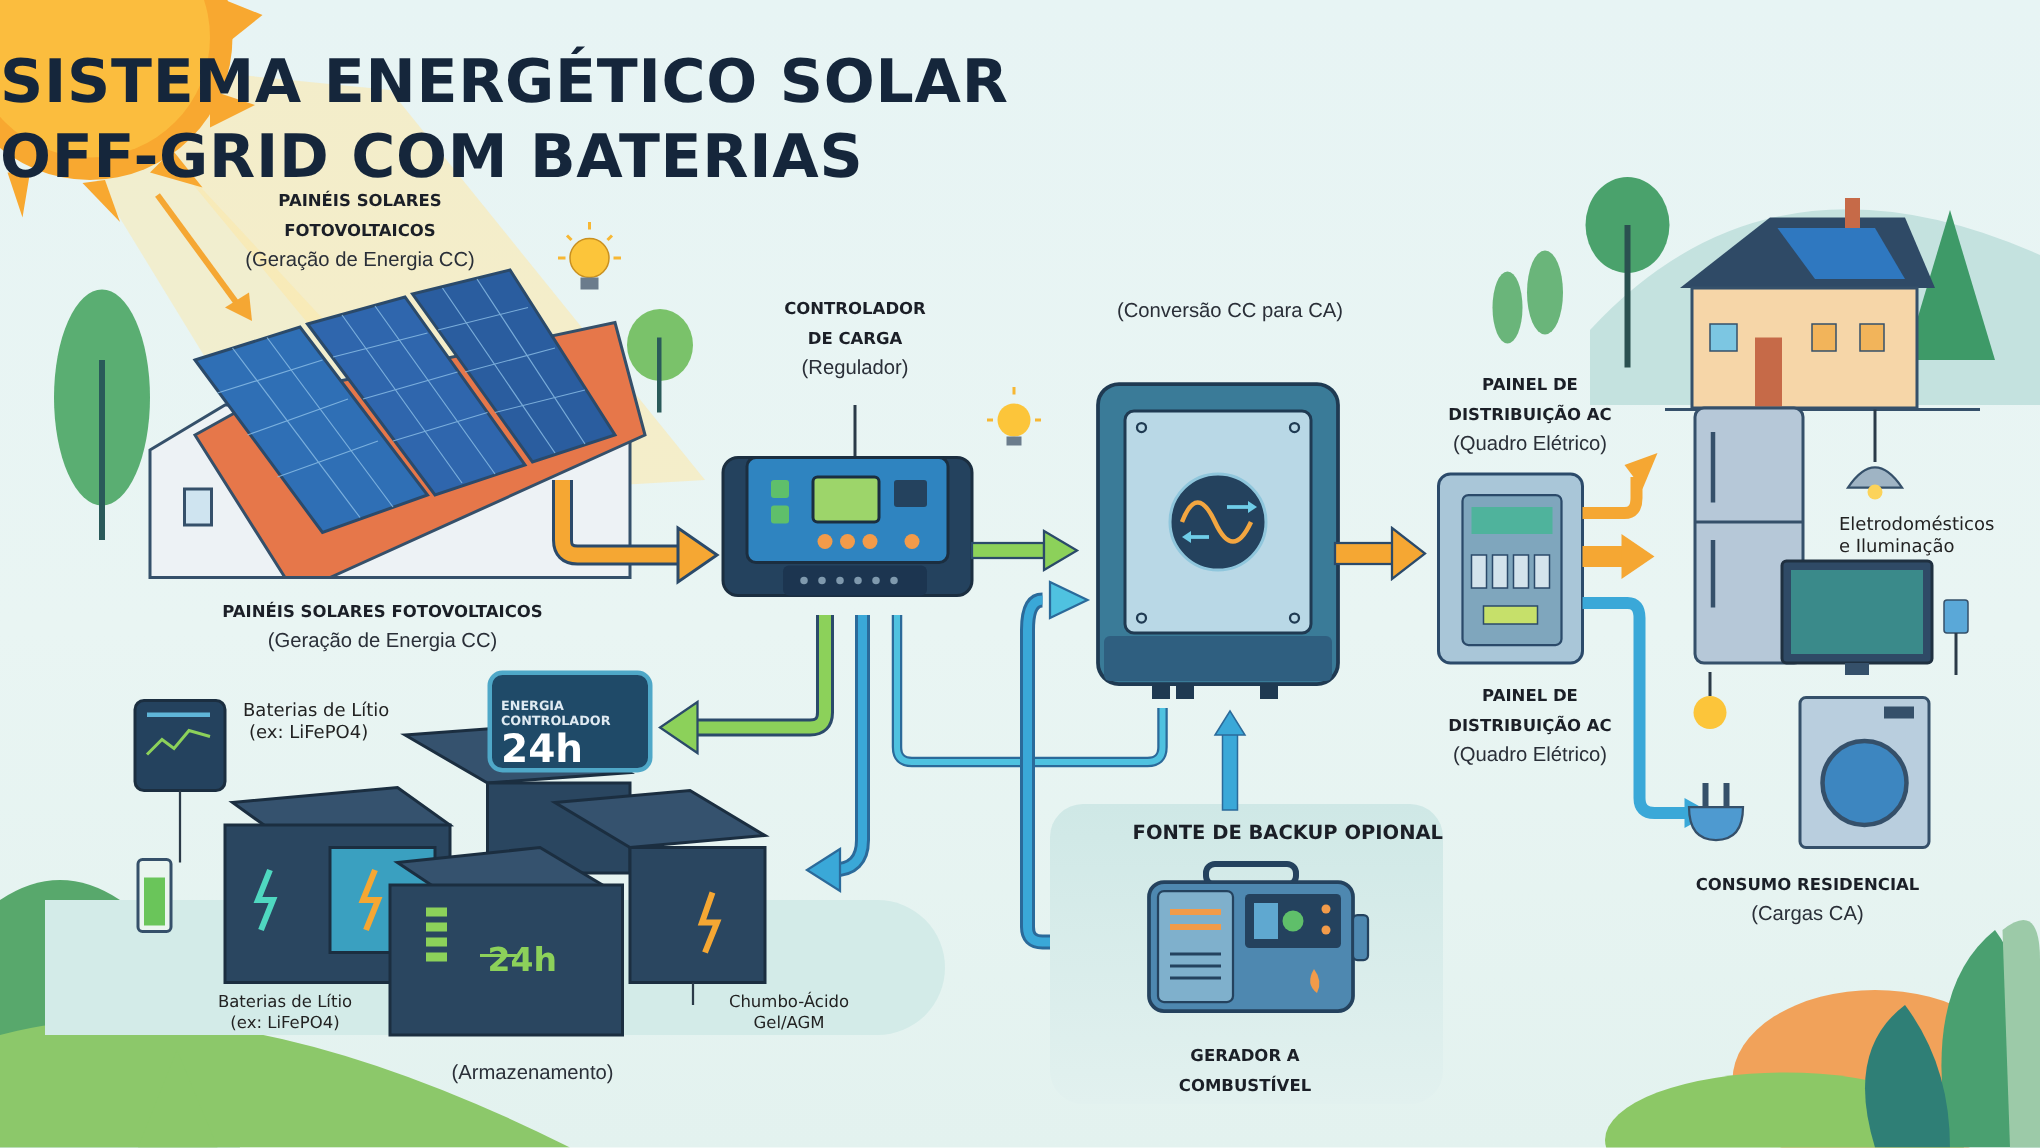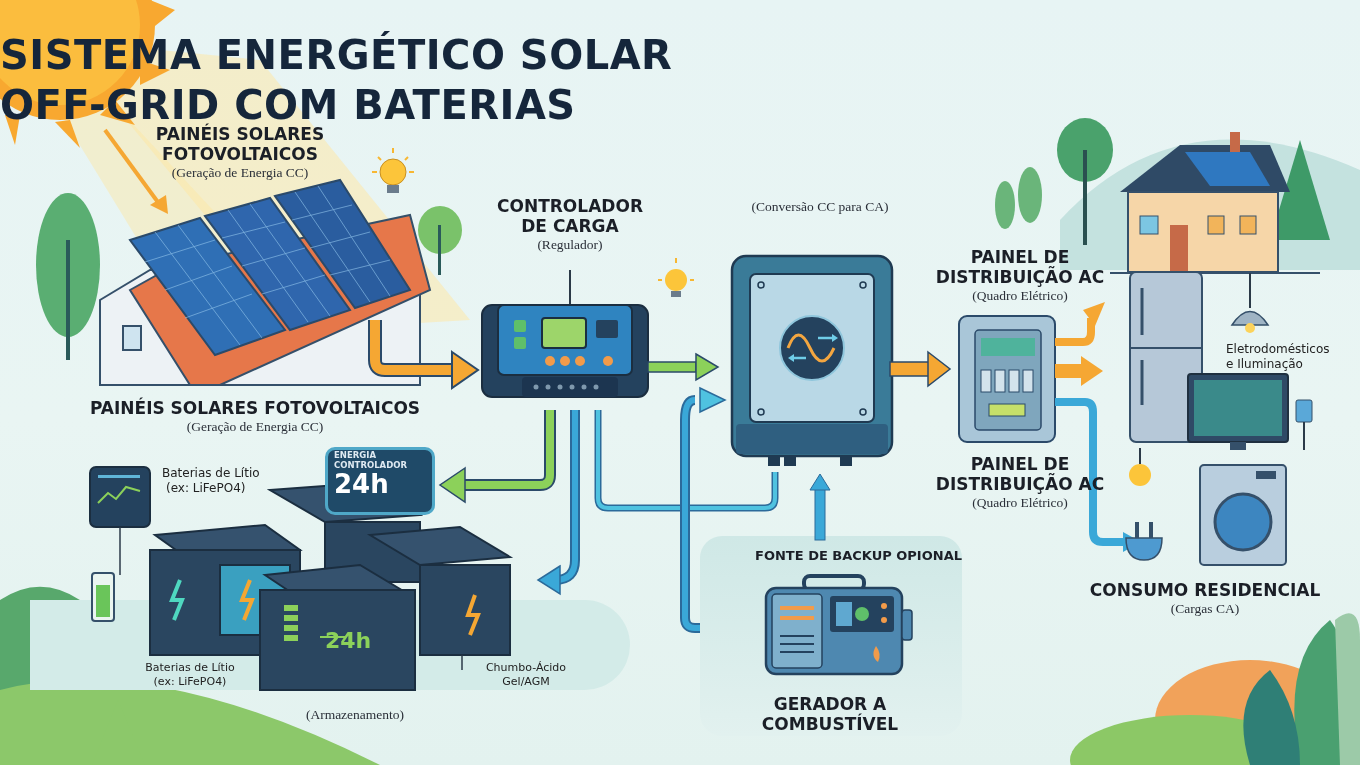--- a/index.html
+++ b/index.html
@@ -4,29 +4,29 @@
 <style>
   *{box-sizing:border-box;margin:0;padding:0}
   html,body{width:1360px;height:765px;overflow:hidden}
   body{position:relative;font-family:"Liberation Sans",sans-serif;color:#1a2230;
        background:linear-gradient(180deg,#e7f4f4 0%,#e9f5f3 55%,#e3f2ef 100%)}
   .abs{position:absolute}
   svg.abs{overflow:visible}
   .title{left:0;width:1360px;top:30px;text-align:left;font-family:"DejaVu Sans",sans-serif;
          font-weight:bold;font-size:40px;line-height:50px;color:#15263b;letter-spacing:0.5px}
   .lbl{text-align:center;color:#1b1f27}
-  .lbl .h{font-family:"DejaVu Sans",sans-serif;font-weight:bold;font-size:17px;line-height:20px}
-  .lbl .s{font-family:Liberation Serif, serif;font-size:13.5px;line-height:18px;color:#2a2f38}
+  .lbl .h{font-family:"DejaVu Sans",sans-serif;font-weight:bold;font-size:11px;line-height:20px}
+  .lbl .s{font-family:Liberation Sans, sans-serif;font-size:13.5px;line-height:18px;color:#2a2f38}
   .small{font-family:"DejaVu Sans",sans-serif;font-size:12px;line-height:15px;color:#222}
   .tiny{font-family:"DejaVu Sans",sans-serif;font-size:11px;line-height:14px;color:#222;text-align:center}
   .backup-box{left:700px;top:536px;width:262px;height:200px;border-radius:22px;
               background:linear-gradient(180deg,#cfe8e6,#e2f1ef)}
   .battery-bg{left:30px;top:600px;width:600px;height:90px;border-radius:0 60px 60px 0;background:#d3ebe8}
   .badge{left:325px;top:447px;width:110px;height:68px;border-radius:10px;background:#1f4a68;border:3px solid #4fa8c8;
-         color:#fff;text-align:left;padding:0 6px}
+         color:#fff;text-align:left;padding:16px 6px}
   .badge .t1{font-family:"DejaVu Sans",sans-serif;font-weight:bold;font-size:8.5px;line-height:10px;color:#dfeaf2}
   .badge .t2{font-family:"DejaVu Sans",sans-serif;font-weight:bold;font-size:26px;line-height:28px;color:#fff}
 </style>
 </head>
 <body>
 
 <svg class="abs" style="left:0;top:0" width="1360" height="765">
 
   <polygon points="60,40 260,60 470,320 300,330" fill="#fde8a8" opacity="0.55"></polygon>
   <polygon points="40,80 120,110 250,250 150,260" fill="#fde6a2" opacity="0.45"></polygon>

